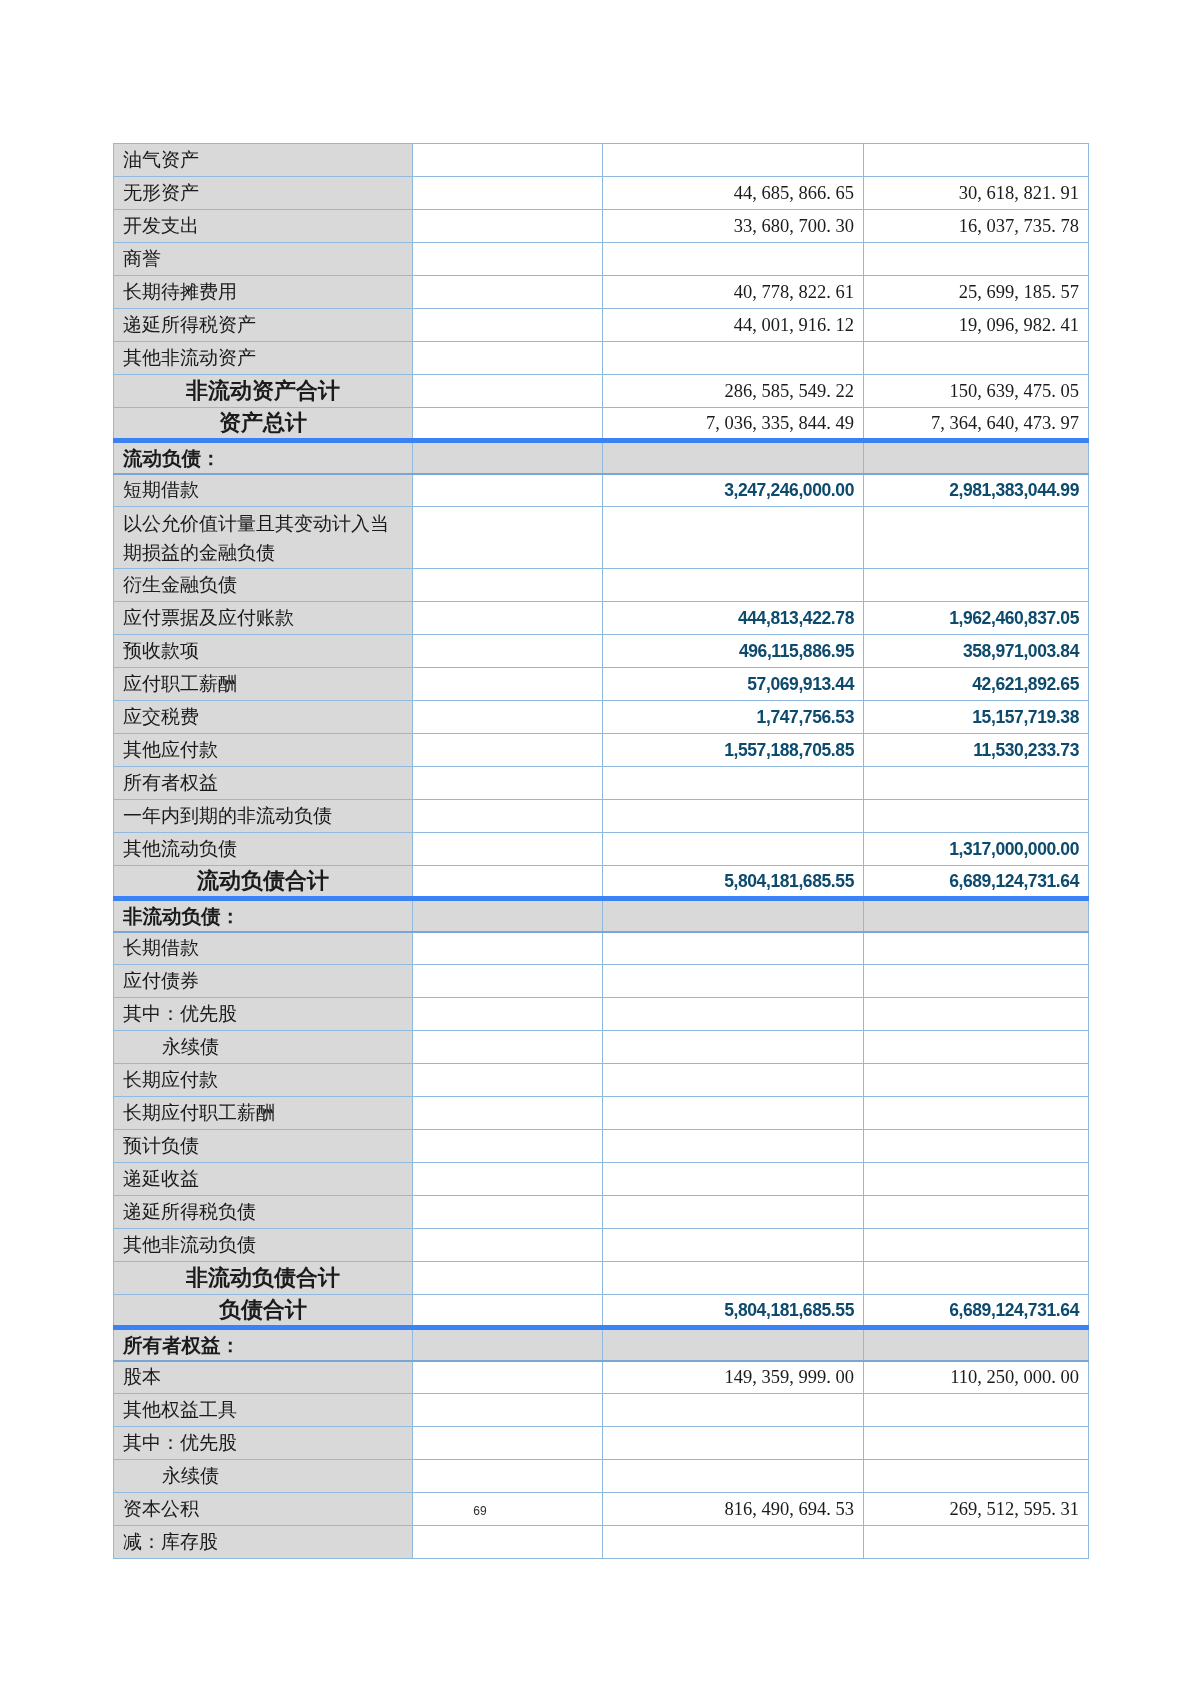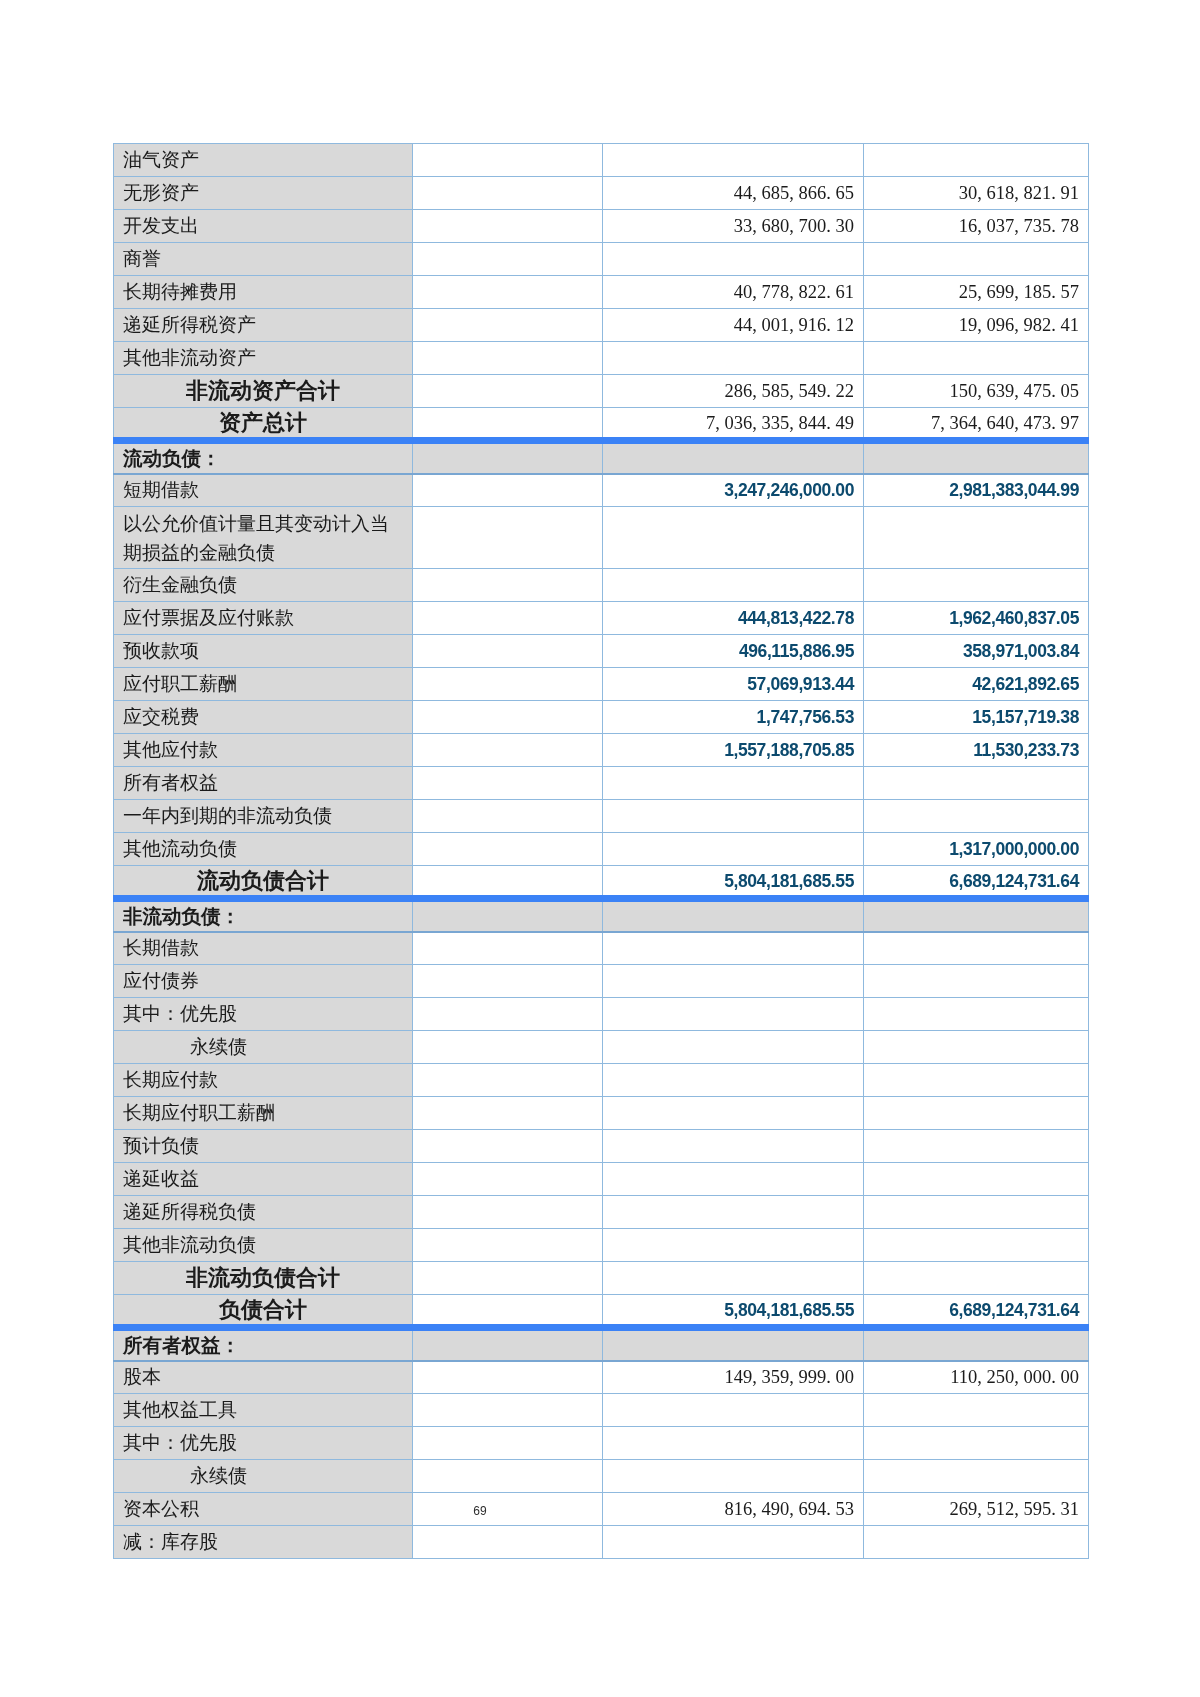--- a/index.html
+++ b/index.html
@@ -28,32 +28,32 @@
     overflow:hidden;
     white-space:nowrap;
   }
   tr.r { height:33px; }
   tr.r.tall { height:62px; }
   tr.r.tall td.label { white-space:normal; line-height:29px; }
   td.label {
     background:#d9d9d9;
     text-align:left;
   }
-  td.label.indent { padding-left:76px; }
+  td.label.indent { padding-left:48px; }
   td.note { background:#ffffff; }
   td.val { background:#ffffff; text-align:right; }
   td.val.serif { font-family:"Liberation Serif", serif; font-size:18.5px; }
   td.val.sans {
     font-family:"Liberation Sans", sans-serif;
     font-weight:700; font-size:17.5px; letter-spacing:-0.4px;
     color:#0c4a6e;
   }
   tr.section td {
     background:#d9d9d9;
-    border-top:7px solid #3b82f6;
+    border-top:5px solid #3b82f6;
     border-bottom:2px solid #79a6d2;
   }
   tr.section td.label {
     font-family:"Liberation Sans", sans-serif;
     font-weight:700; font-size:19.5px;
   }
   tr.total td.label {
     font-family:"Liberation Sans", sans-serif;
     font-weight:700; font-size:22px;
     text-align:center;

